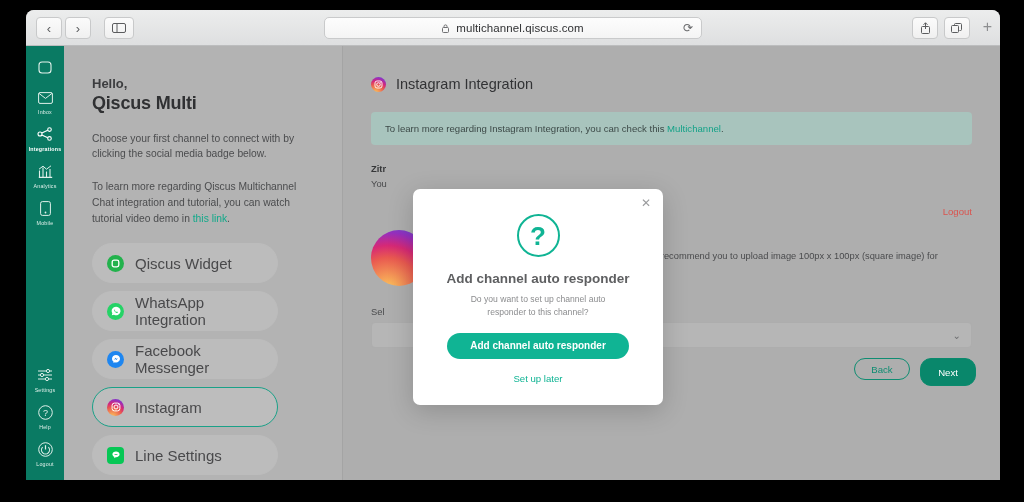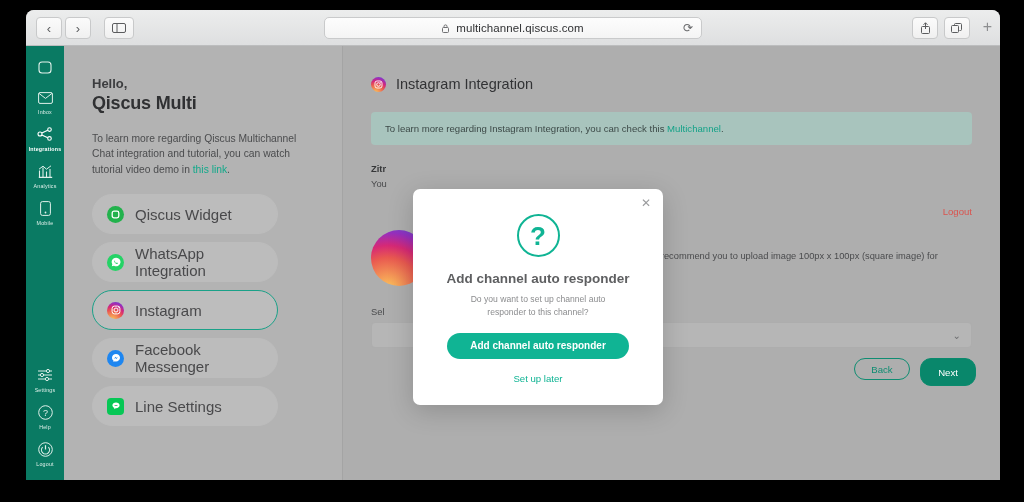--- a/index.html
+++ b/index.html
@@ -282,20 +282,21 @@
                 </svg>
             </span>
             <span class="lb">Logout</span>
           </div>
         </div>
       </div>
 
       <div class="leftcol">
         <div class="hello">Hello,</div>
         <div class="who">Qiscus Multi</div>
+        <div class="para">Choose your first channel to connect with by clicking the social media badge below.</div>
         <div class="para">
           <span>To learn more regarding Qiscus Multichannel Chat integration and tutorial, you can watch tutorial video demo in </span><a href="#">this link</a><span>.</span>
         </div>
 
         <div class="chanlist">
           <div class="chan">
             <span class="badge" style="background:#22b24c">
               <svg width="9" height="9" viewBox="0 0 9 9" class="bi">
                   <rect x="1.2" y="1.2" width="6.6" height="6.6" rx="1.8" fill="none" stroke="#fff" stroke-width="1.3"></rect>
                 </svg>
@@ -303,39 +304,39 @@
             <span>Qiscus Widget</span>
           </div>
           <div class="chan">
             <span class="badge" style="background:#25d366">
               <svg width="10" height="10" viewBox="0 0 10 10" class="bi">
                   <path d="M5 0.7a4.3 4.3 0 00-3.7 6.5L0.8 9.3l2.2-.6A4.3 4.3 0 105 0.7z" fill="#fff"></path>
                   <path d="M3.4 2.9c.2 0 .4 0 .5.3l.3.7c.1.2 0 .3-.1.4l-.2.2c-.1.1-.1.2 0 .3.3.5.7.9 1.2 1.1.1.1.2 0 .3 0l.2-.3c.1-.1.2-.1.4 0l.7.3c.2.1.2.2.2.4 0 .5-.4.8-.9.8-1.3-.1-2.7-1.5-2.8-2.8 0-.5.3-.9.8-.9z" fill="#25d366"></path>
                 </svg>
             </span>
             <span>WhatsApp Integration</span>
+          </div>
+          <div class="chan">
+            <span class="badge" style="background:#1e86f0">
+              <svg width="10" height="10" viewBox="0 0 10 10" class="bi">
+                  <path d="M5 1C2.8 1 1 2.7 1 4.8c0 1.2.6 2.2 1.5 2.9V9l1.4-.8c.4.1.7.2 1.1.2 2.2 0 4-1.7 4-3.7S7.2 1 5 1z" fill="#fff"></path>
+                  <path d="M2.7 5.9l2-2.1 1 1.1 1.7-1.1-2 2.1-1-1z" fill="#1e86f0"></path>
+                </svg>
+            </span>
+            <span>Facebook Messenger</span>
           </div>
           <div class="chan sel">
             <span class="badge" style="background:radial-gradient(circle at 30% 107%, #fdcb5c 0%, #e95950 45%, #d62976 62%, #962fbf 80%, #4f5bd5 100%)">
               <svg width="10" height="10" viewBox="0 0 10 10" class="bi">
                   <rect x="1.1" y="1.1" width="7.8" height="7.8" rx="2.3" fill="none" stroke="#fff" stroke-width="1"></rect>
                   <circle cx="5" cy="5" r="2" fill="none" stroke="#fff" stroke-width="1"></circle>
                   <circle cx="7.3" cy="2.7" r=".55" fill="#fff"></circle>
                 </svg>
             </span>
             <span>Instagram</span>
-          </div>
-          <div class="chan">
-            <span class="badge" style="background:#1e86f0">
-              <svg width="10" height="10" viewBox="0 0 10 10" class="bi">
-                  <path d="M5 1C2.8 1 1 2.7 1 4.8c0 1.2.6 2.2 1.5 2.9V9l1.4-.8c.4.1.7.2 1.1.2 2.2 0 4-1.7 4-3.7S7.2 1 5 1z" fill="#fff"></path>
-                  <path d="M2.7 5.9l2-2.1 1 1.1 1.7-1.1-2 2.1-1-1z" fill="#1e86f0"></path>
-                </svg>
-            </span>
-            <span>Facebook Messenger</span>
           </div>
           <div class="chan">
             <span class="badge" style="background:#06c755;border-radius:4px">
               <svg width="10" height="10" viewBox="0 0 10 10" class="bi">
                   <path d="M5 1.4c2 0 3.6 1.3 3.6 2.9 0 1.6-1.6 2.9-3.6 2.9h-.3l-1.6 1 .3-1.2C2.2 6.5 1.4 5.5 1.4 4.3 1.4 2.7 3 1.4 5 1.4z" fill="#fff"></path>
                   <rect x="3.4" y="4" width="3.2" height=".8" rx=".4" fill="#06c755"></rect>
                 </svg>
             </span>
             <span>Line Settings</span>
           </div>

